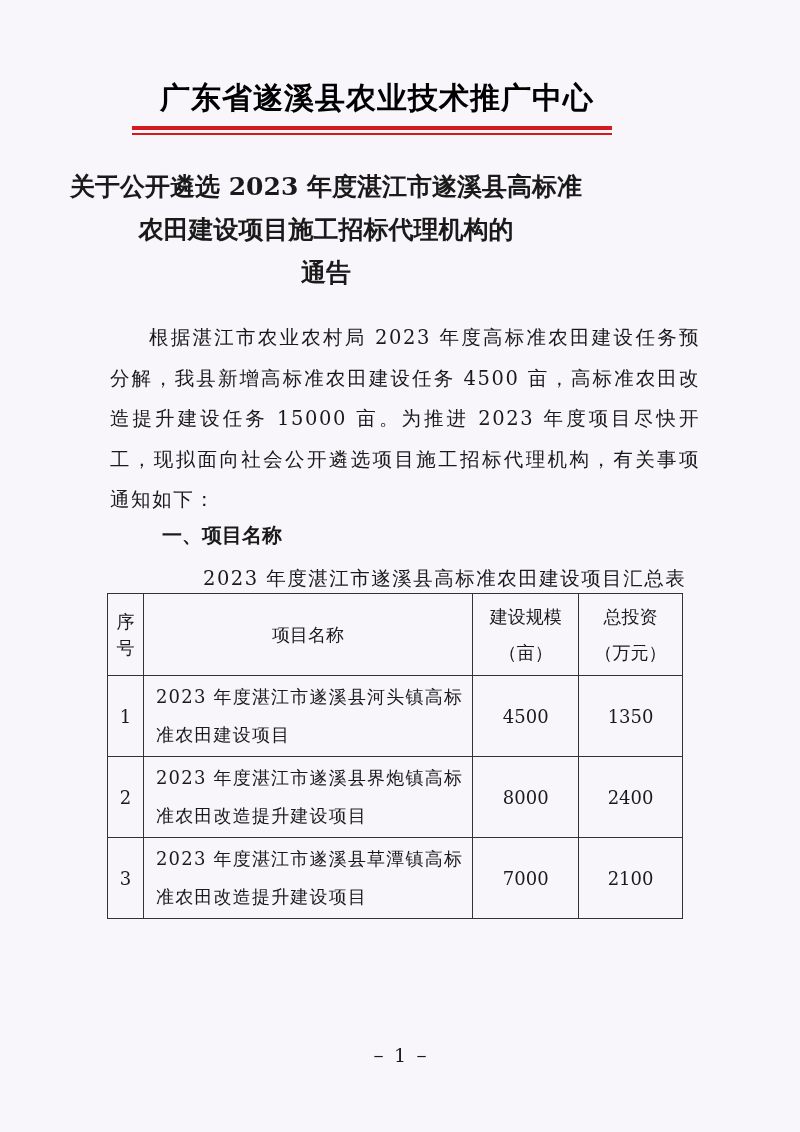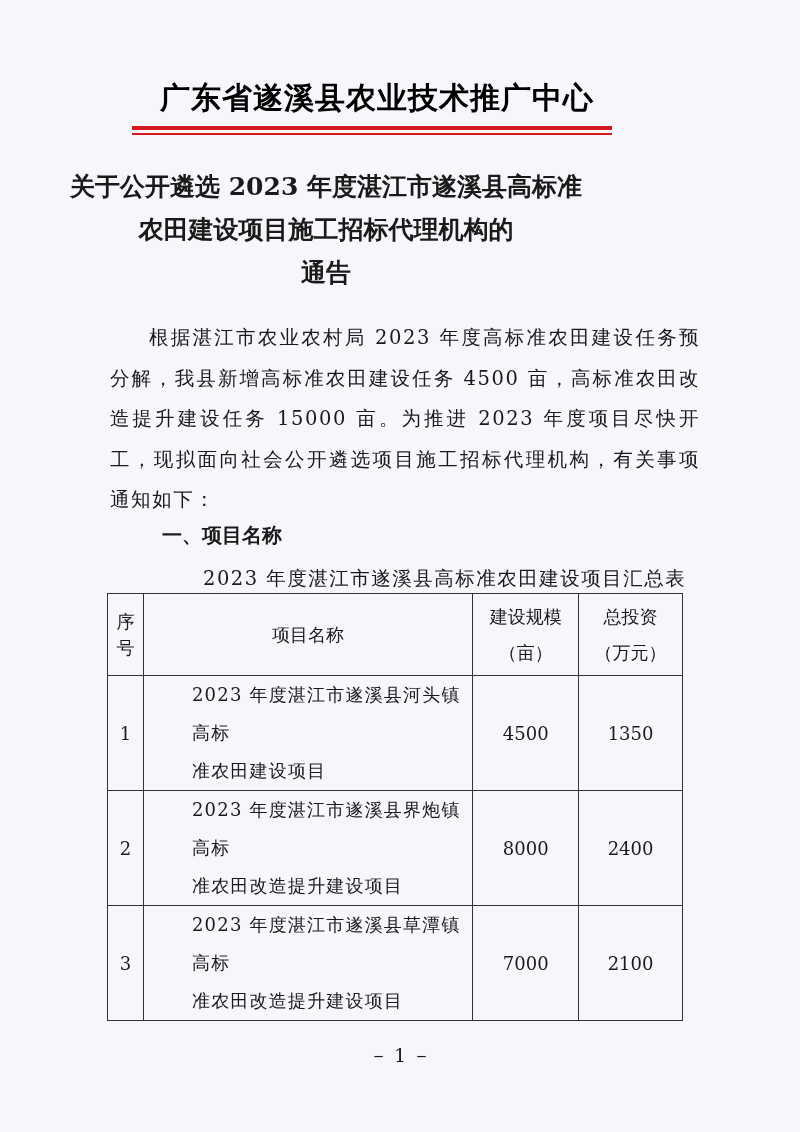--- a/index.html
+++ b/index.html
@@ -23,21 +23,21 @@
   }
   .para p { margin:0; text-indent:2em; }
   .h1 { position:absolute; left:162px; top:522px; font-size:20px; font-weight:bold; font-family:"DejaVu Sans", sans-serif;text-align:center; }
   .tcap { position:absolute; left:155px; top:565px; font-size:19.5px; letter-spacing:1.5px;margin-left:48px; }
   table {
     position:absolute; left:107px; top:593px; width:576px; border-collapse:collapse; font-size:18px;
   }
   td, th { border:1px solid #333; text-align:center; font-weight:normal; padding:0; }
   th { height:81px; }
   td.name { text-align:left; padding-left:12px; line-height:38px; letter-spacing:1.2px; }
-  td.name span { display:block;margin-left:36px; }
+  td.name span { display:block; }
   td.name span.l2 { text-align:left; }
   tr.row td { height:80px; }
   tr.total td { height:43px; }
   .seq-h { line-height:26px; }
   .page { position:absolute; left:0; width:800px; top:1043px; text-align:center; font-size:19px; }
 </style>
 </head>
 <body>
 
 <div class="org">广东省遂溪县农业技术推广中心</div>

